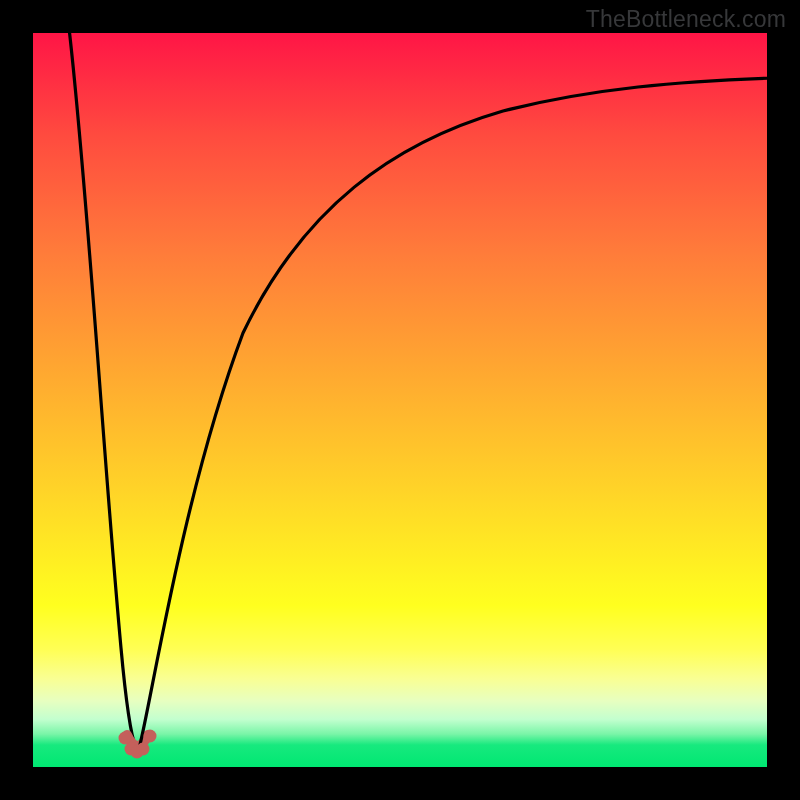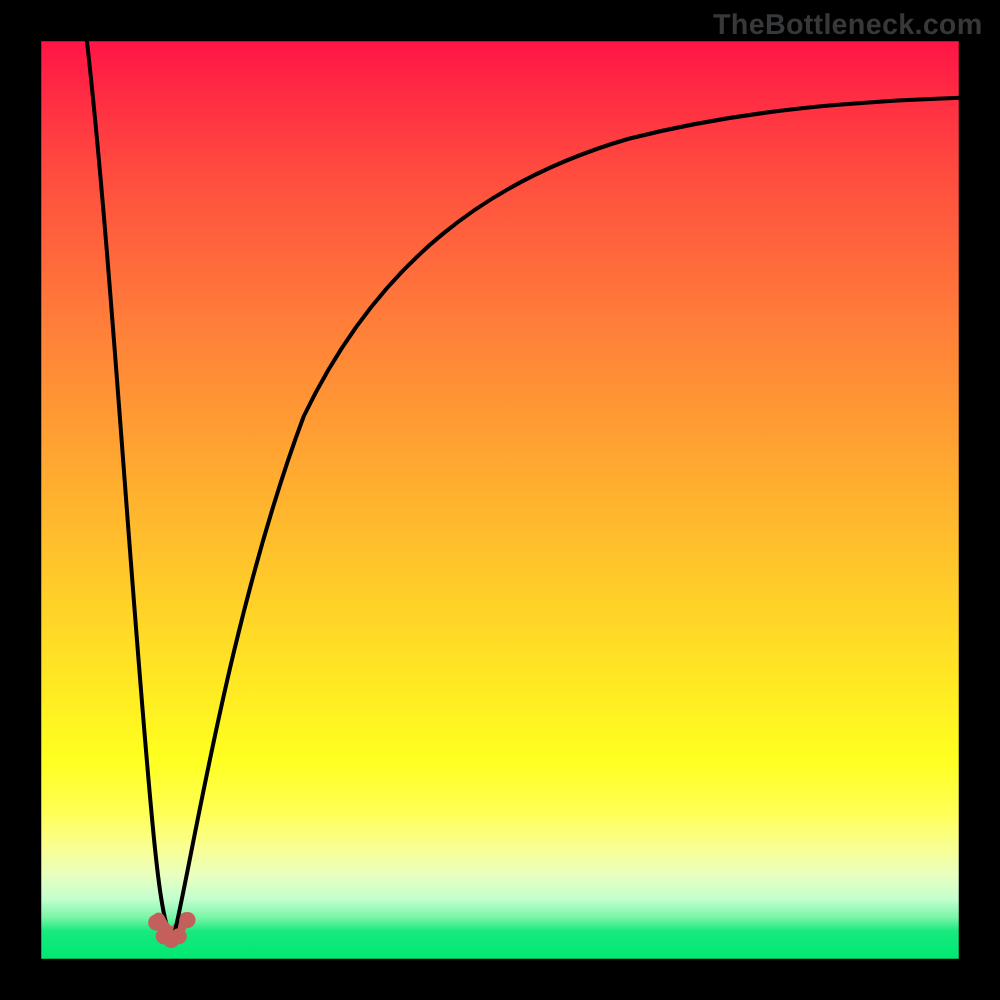--- a/index.html
+++ b/index.html
@@ -33,21 +33,21 @@
     width: 734px;
     height: 734px;
     overflow: visible;
   }
   .watermark {
     position: absolute;
     top: 6px;
     right: 14px;
     color: #37383a;
     font-size: 23px;
-    font-weight: 700;
+    font-weight: 400;
     letter-spacing: 0.2px;
   }
   .dot {
     fill: #c4605b;
   }
 </style>
 </head>
 <body>
 
 <div class="frame">

